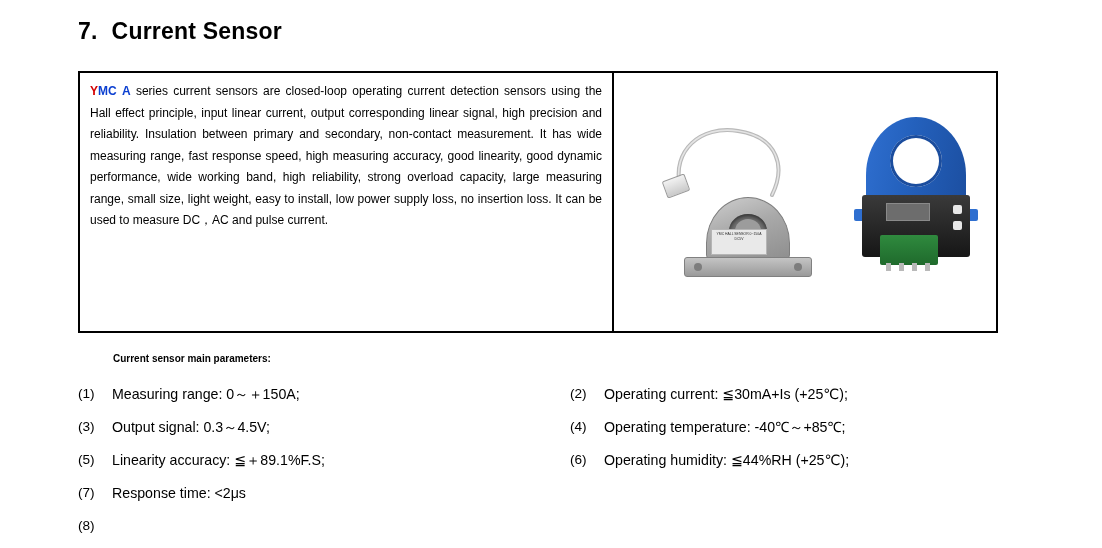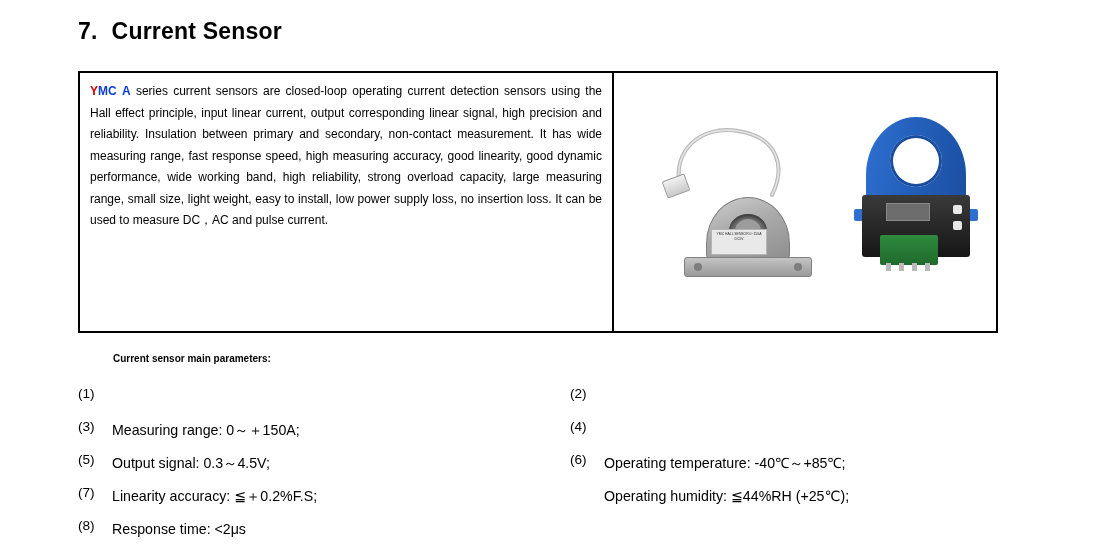--- a/index.html
+++ b/index.html
@@ -263,21 +263,21 @@
     font-size: 14.2px;
     line-height: 18px;
   }
   .pcell.col1 { width: 492px; }
   .pcell.col2 { width: 448px; }
   .pidx {
     width: 34px;
     flex: 0 0 34px;
     font-size: 13.6px;
   }
-  .ptext { white-space: nowrap; margin-top: 36px; }
+  .ptext { white-space: nowrap; }
   .pfull { width: 940px; }
 </style>
 </head>
 <body>
 
 <div class="page">
 
   <div class="heading">
     <span class="num">7.</span><span>Current Sensor</span>
   </div>
@@ -337,38 +337,39 @@
   <div class="params-title">Current sensor main parameters:</div>
 
   <div class="plist">
     <div class="prow">
       <div class="pcell col1">
         <span class="pidx">(1)</span>
         <span class="ptext">Measuring range: 0～＋150A;</span>
       </div>
       <div class="pcell col2">
         <span class="pidx">(2)</span>
+        <span class="ptext">Operating current:  ≦30mA+Is (+25℃);</span>
       </div>
     </div>
 
     <div class="prow">
       <div class="pcell col1">
         <span class="pidx">(3)</span>
         <span class="ptext">Output signal: 0.3～4.5V;</span>
       </div>
       <div class="pcell col2">
         <span class="pidx">(4)</span>
         <span class="ptext">Operating temperature: -40℃～+85℃;</span>
       </div>
     </div>
 
     <div class="prow">
       <div class="pcell col1">
         <span class="pidx">(5)</span>
-        <span class="ptext">Linearity accuracy:  ≦＋0.2%F.S;</span>
+        <span class="ptext">Linearity accuracy:  ≦＋89.1%F.S;</span>
       </div>
       <div class="pcell col2">
         <span class="pidx">(6)</span>
         <span class="ptext">Operating humidity:  ≦44%RH (+25℃);</span>
       </div>
     </div>
 
     <div class="prow">
       <div class="pcell pfull">
         <span class="pidx">(7)</span>

